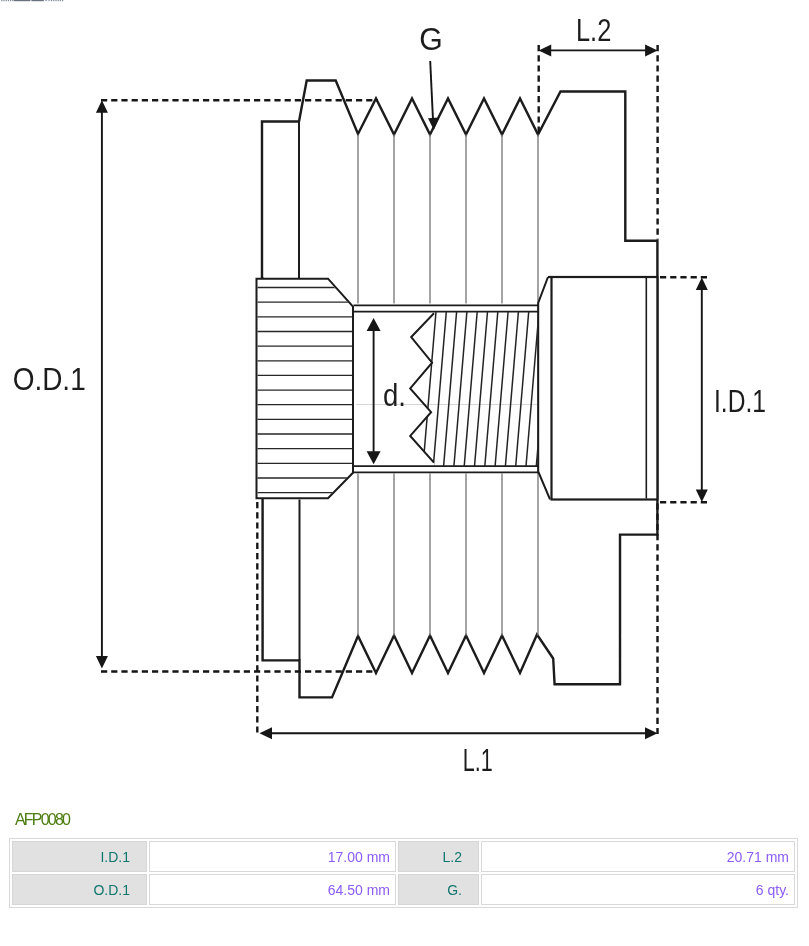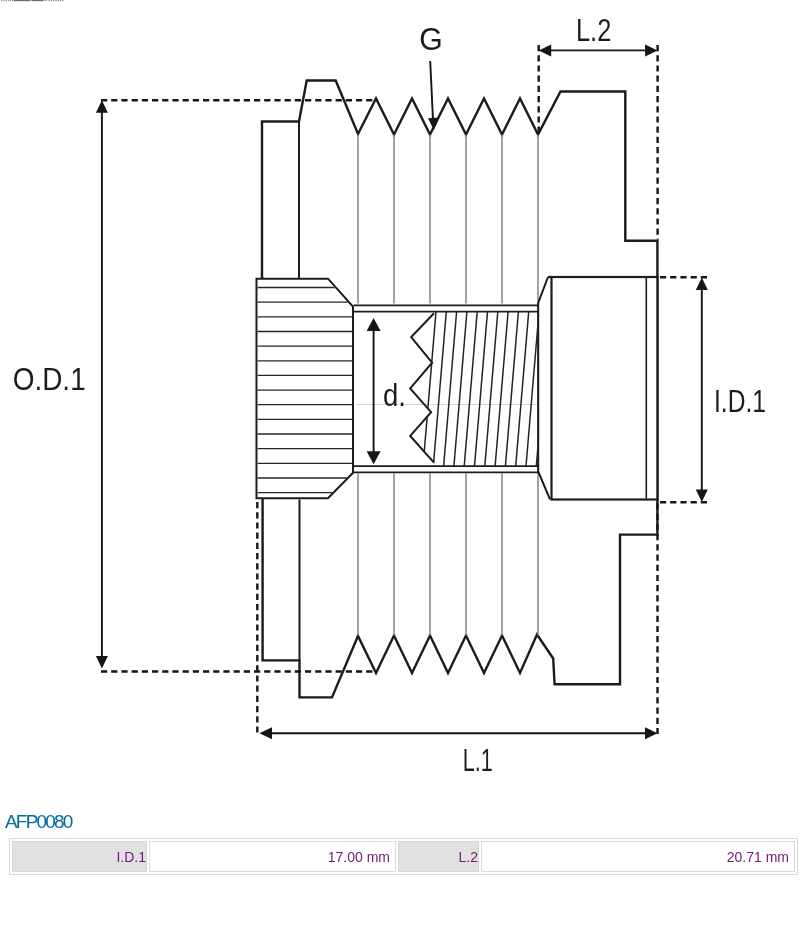--- a/index.html
+++ b/index.html
@@ -1,22 +1,22 @@
 <!DOCTYPE html>
 <html><head>
 <meta charset="utf-8">
 <style>
   html,body{margin:0;padding:0;background:#fff;}
   body{width:809px;height:946px;position:relative;font-family:"Liberation Sans",sans-serif;}
-  #code{position:absolute;left:5px;top:811px;font-size:19px;letter-spacing:-1.8px;color:#0369a1;font-weight:400;}
+  #code{position:absolute;left:15px;top:811px;font-size:16px;letter-spacing:-1.8px;color:#4d7c0f;font-weight:400;}
   .tbl{position:absolute;left:9px;top:838px;width:787px;border:1px solid #d9d9d9;}
   table{border-collapse:separate;border-spacing:2px;width:100%;font-size:14px;}
   td{height:29px;padding:0 5px 0 0;text-align:right;vertical-align:middle;}
-  td.l{background:#e1e1e1;border:1px solid #d6d6d6;color:#701a75;padding-right:0;}
-  td.v{background:#fff;border:1px solid #d9d9d9;color:#701a75;}
+  td.l{background:#e1e1e1;border:1px solid #d6d6d6;color:#0f766e;padding-right:16px;}
+  td.v{background:#fff;border:1px solid #d9d9d9;color:#8b5cf6;}
 </style>
 </head>
 <body>
 <svg width="809" height="810" viewBox="0 0 809 810" style="position:absolute;left:0;top:0">
   <defs>
       <filter id="soft" x="-2%" y="-2%" width="104%" height="104%">
         <feGaussianBlur stdDeviation="0.42"></feGaussianBlur>
       </filter>
     </defs>
   <g filter="url(#soft)">
@@ -171,15 +171,21 @@
         <col style="width:81px">
         <col>
       </colgroup>
     <tbody>
         <tr>
           <td class="l">I.D.1</td>
           <td class="v">17.00 mm</td>
           <td class="l">L.2</td>
           <td class="v">20.71 mm</td>
         </tr>
+    <tr>
+          <td class="l">O.D.1</td>
+          <td class="v">64.50 mm</td>
+          <td class="l">G.</td>
+          <td class="v">6 qty.</td>
+        </tr>
   </tbody>
     </table>
 </div>
 
 </body></html>

